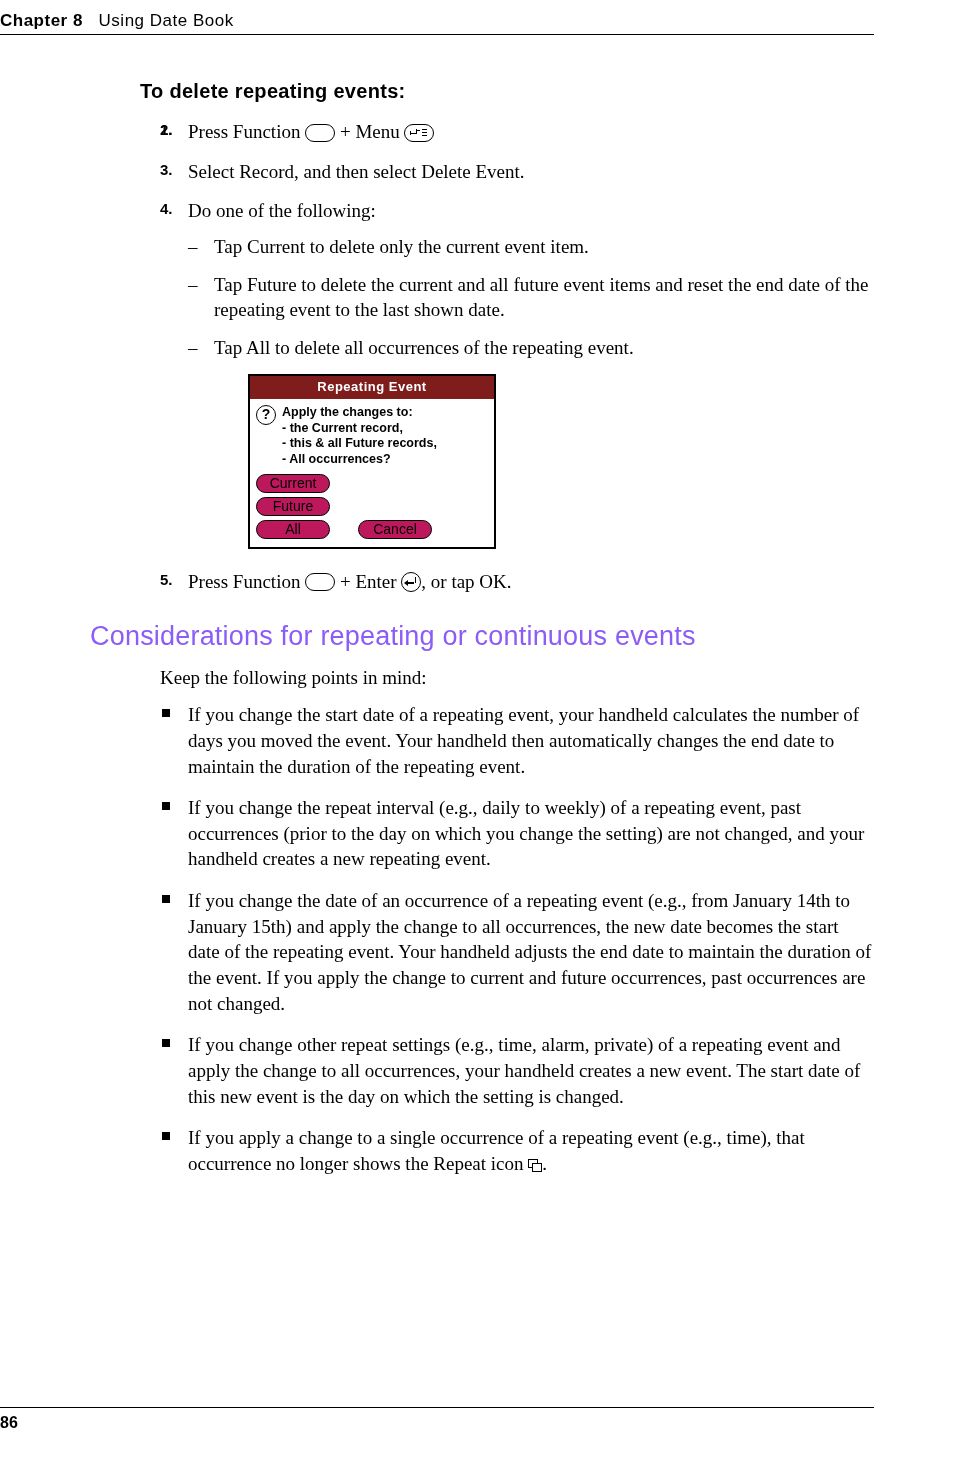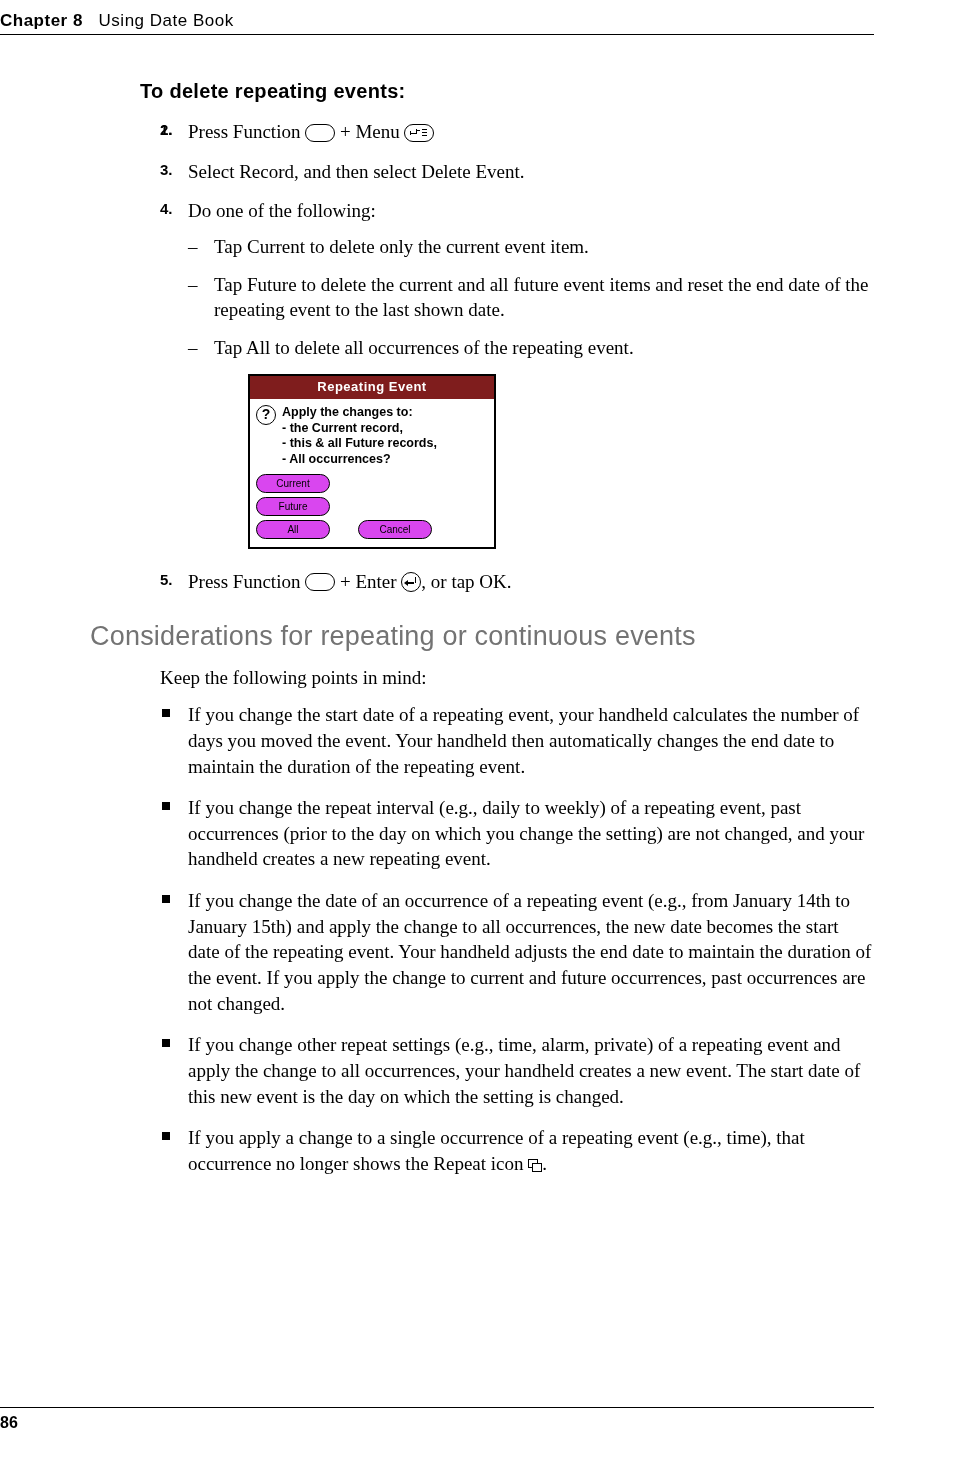--- a/index.html
+++ b/index.html
@@ -191,33 +191,33 @@
     margin-right: 6px;
     text-align: center;
     font-size: 14px;
     line-height: 16px;
   }
   .palm-btns { display: flex; gap: 28px; align-items: flex-end; }
   .palm-col { display: flex; flex-direction: column; gap: 4px; }
   .palm-btn {
     border: 1.5px solid #000;
     border-radius: 11px;
-    font-size: 10px;
+    font-size: 14px;
     font-weight: 400;
     padding: 0 0;
     width: 72px;
     text-align: center;
     line-height: 17px;
-    background: #d946ef;
+    background: #be185d;
   }
   .h2 {
     font-family: "Arial Narrow", Arial, sans-serif;
     font-stretch: condensed;
     font-size: 27px;
-    color: #737373;
+    color: #8b5cf6;
     margin: 24px 0 10px -50px;
     letter-spacing: 0.2px;
   }
   ul.square {
     list-style: none;
     padding: 0;
     margin: 12px 0 0 20px;
   }
   ul.square > li {
     position: relative;

